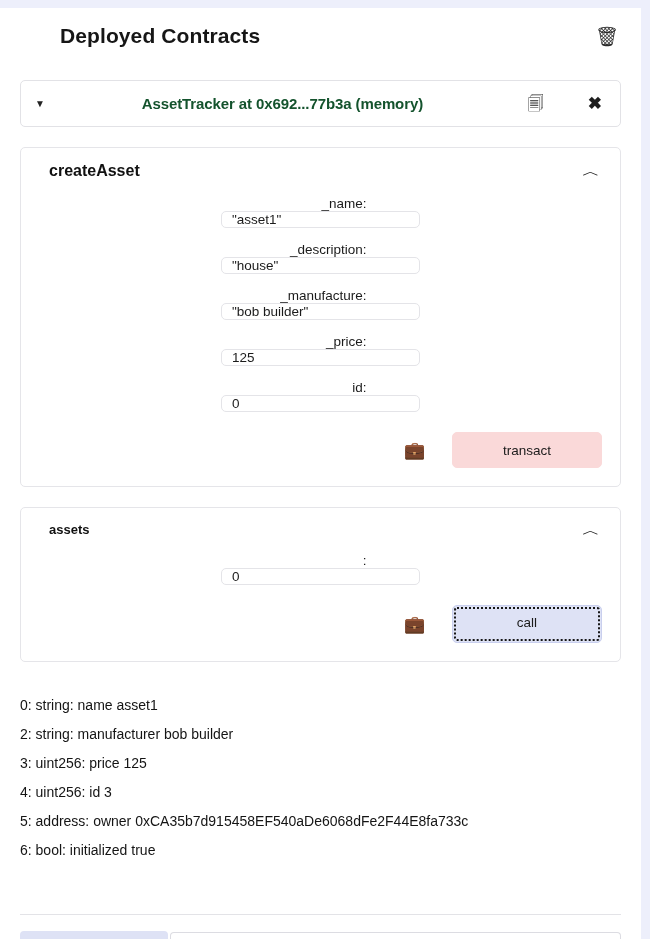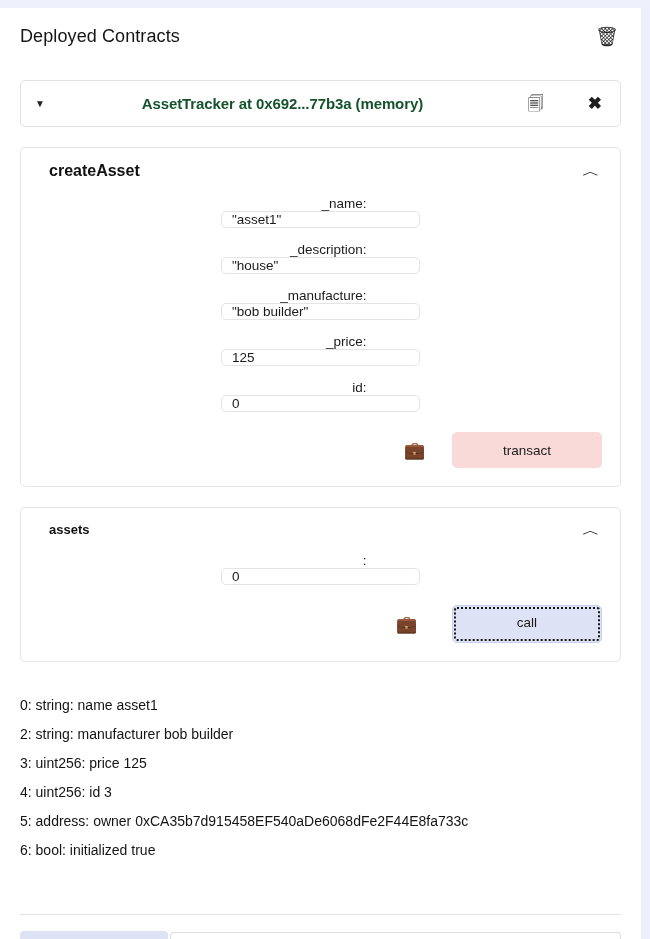--- a/index.html
+++ b/index.html
@@ -46,24 +46,25 @@
   
   .deployed-header {
     position: relative;
     height: 56px;
     padding: 0 18px 0 20px;
     display: flex;
     align-items: center;
     justify-content: space-between;
   }
   .deployed-title {
-    font-size: 18px;
-    font-weight: normal;
+    font-size: 21px;
+    font-weight: bold;
     color: #161616;
     letter-spacing: 0.1px;
+    margin-left: 40px;
   }
   .trash-icon {
     font-size: 19px;
     line-height: 1;
     color: #2b2b2b;
     cursor: pointer;
     user-select: none;
     padding: 2px 4px;
   }
 
@@ -201,21 +202,20 @@
     border: 1px solid #fad9d9;
   }
   .btn-call {
     width: 150px;
     height: 38px;
     line-height: 34px;
     background: #dee2f5;
     border: 1px solid #c9cfee;
     outline: 2px dotted #161616;
     outline-offset: -4px;
-    margin-left: 8px;
   }
 
   
   .output {
     margin: 28px 20px 0 20px;
   }
   .output-line {
     font-size: 14px;
     color: #141414;
     line-height: 1;

